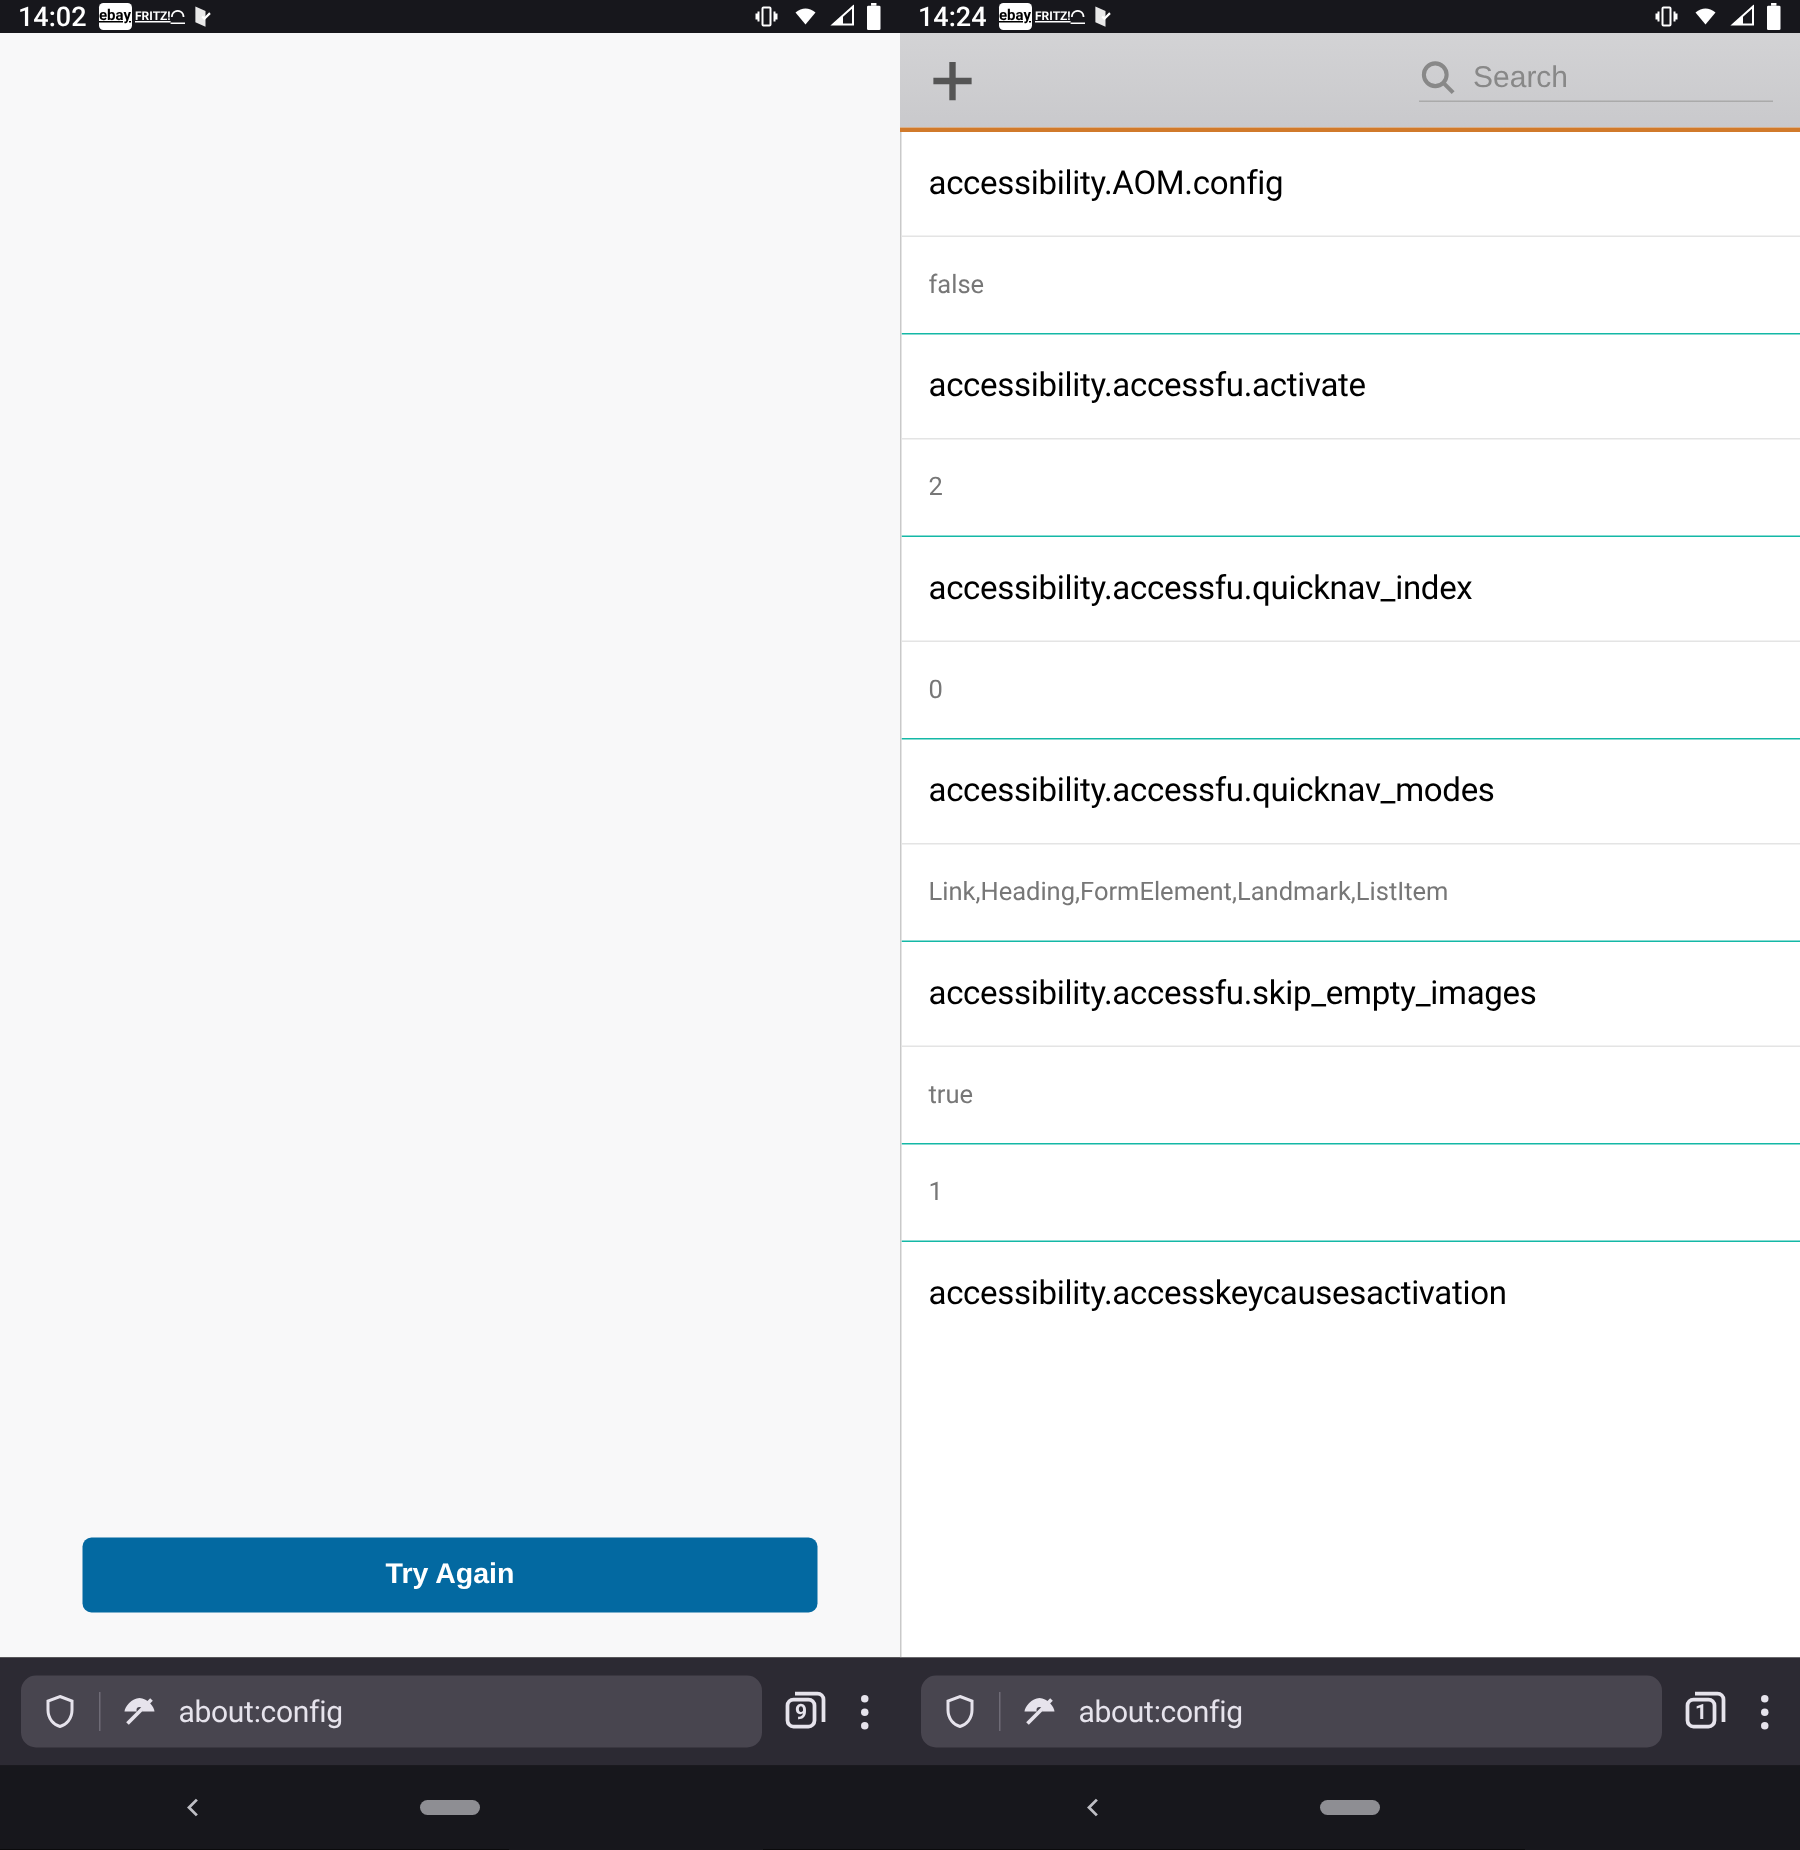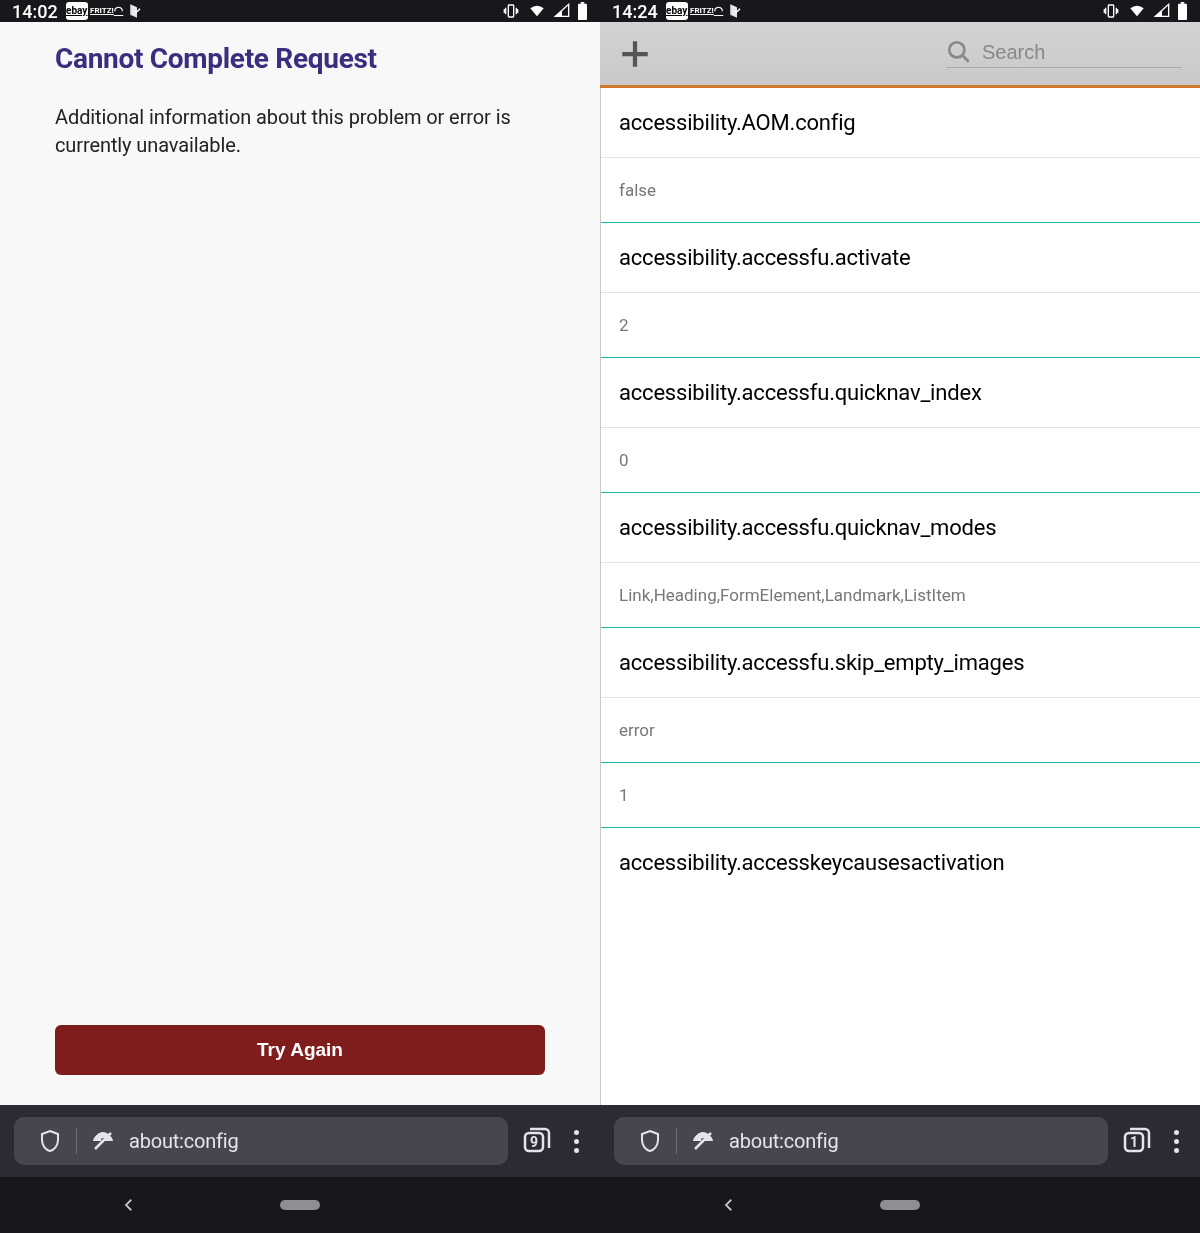--- a/index.html
+++ b/index.html
@@ -18,37 +18,37 @@
 
   
   .content { flex: 1; background: #f8f8f9; display: flex; flex-direction: column; overflow: hidden; }
 
   
   .error-wrap { padding: 20px 55px; }
   .error-title { color: #3b2e7e; font-size: 28px; font-weight: 700; margin-bottom: 28px; letter-spacing: -0.3px; }
   .error-msg { color: #222; font-size: 20px; line-height: 1.4; letter-spacing: -0.1px; }
   .error-spacer { flex: 1; }
   .try-btn-wrap { padding: 0 55px 30px; }
-  .try-btn { width: 100%; background: #7f1d1d; color: #fff; border: none; border-radius: 6px; height: 50px; font-size: 19px; font-weight: 700; cursor: pointer; }
+  .try-btn { width: 100%; background: #0369a1; color: #fff; border: none; border-radius: 6px; height: 50px; font-size: 19px; font-weight: 700; cursor: pointer; }
 
   
   .cfg-toolbar { height: 66px; background: linear-gradient(#d3d3d5,#c9c9cc); border-bottom: 3px solid #d17a2b; display: flex; align-items: center; padding: 16px 18px; }
   .plus-btn { width: 34px; height: 34px; color: #555; }
   .search-wrap { margin-left: auto; display: flex; align-items: center; gap: 10px; border-bottom: 1px solid #aaa; padding-bottom: 2px; width: 236px; }
   .search-icon { width: 26px; height: 26px; color: #777; }
   .search-input { border: none; background: transparent; font-size: 20px; color: #444; outline: none; flex:1; }
   .search-input::placeholder { color: #888; }
 
   .cfg-list { flex: 1; overflow: hidden; background: #fff; border-left: 1px solid #c9c9c9; }
   .cfg-row-name { padding: 22px 18px; font-size: 22px; color: #000; border-bottom: 1px solid #e4e4e4; letter-spacing: -0.2px; }
   .cfg-row-val { padding: 22px 18px 22px; font-size: 17px; color: #777; border-bottom: 1px solid #14b8a6; }
 
   
   .browser-bar { height: 72px; background: #2c2a33; display: flex; align-items: center; padding: 0 14px; gap: 14px; }
-  .url-pill { flex: 1; background: #48454f; border-radius: 10px; height: 48px; display: flex; align-items: center; padding: 0 24px; gap: 14px; color: #e6e3ec; }
+  .url-pill { flex: 1; background: #48454f; border-radius: 10px; height: 48px; display: flex; align-items: center; padding: 0 14px; gap: 14px; color: #e6e3ec; }
   .url-divider { width: 1px; height: 26px; background: #6e6b76; }
   .url-text { font-size: 20px; color: #e6e3ec; letter-spacing: -0.2px; }
   .tab-count { width: 26px; height: 26px; border: 2.5px solid #e6e3ec; border-radius: 6px; display: flex; align-items: center; justify-content: center; color: #e6e3ec; font-size: 15px; font-weight: 700; }
   .menu-dots { width: 20px; display: flex; flex-direction: column; align-items: center; gap: 4px; }
   .menu-dots span { width: 5px; height: 5px; background: #e6e3ec; border-radius: 50%; }
 
   
   .nav-bar { height: 56px; background: #17171c; display: flex; align-items: center; justify-content: center; position: relative; }
   .nav-back { position: absolute; left: 120px; color: #bfbfc5; }
   .nav-pill { width: 40px; height: 10px; background: #8e8e93; border-radius: 5px; }
@@ -97,24 +97,20 @@
         <span>
             <svg viewBox="0 0 12 20" width="11" height="18" fill="#fff">
               <rect x="1" y="2" width="10" height="18" rx="1"></rect>
               <rect x="4" y="0" width="4" height="2"></rect>
             </svg>
           </span>
       </div>
     </div>
 
     <div class="content">
-      <div class="error-wrap">
-        <div class="error-title">Cannot Complete Request</div>
-        <div class="error-msg">Additional information about this problem or error is currently unavailable.</div>
-      </div>
       <div class="error-spacer"></div>
       <div class="try-btn-wrap">
         <button class="try-btn">Try Again</button>
       </div>
     </div>
 
     <div class="browser-bar">
       <div class="url-pill">
         <span>
             <svg viewBox="0 0 24 24" width="24" height="24" fill="none" stroke="#e6e3ec" stroke-width="2">
@@ -218,21 +214,21 @@
       <div class="cfg-list">
         <div class="cfg-row-name">accessibility.AOM.config</div>
         <div class="cfg-row-val">false</div>
         <div class="cfg-row-name">accessibility.accessfu.activate</div>
         <div class="cfg-row-val">2</div>
         <div class="cfg-row-name">accessibility.accessfu.quicknav_index</div>
         <div class="cfg-row-val">0</div>
         <div class="cfg-row-name">accessibility.accessfu.quicknav_modes</div>
         <div class="cfg-row-val">Link,Heading,FormElement,Landmark,ListItem</div>
         <div class="cfg-row-name">accessibility.accessfu.skip_empty_images</div>
-        <div class="cfg-row-val">error</div>
+        <div class="cfg-row-val">true</div>
         <div class="cfg-row-val">1</div>
         <div class="cfg-row-name" style="border-bottom:none">accessibility.accesskeycausesactivation</div>
       </div>
     </div>
 
     <div class="browser-bar">
       <div class="url-pill">
         <span>
             <svg viewBox="0 0 24 24" width="24" height="24" fill="none" stroke="#e6e3ec" stroke-width="2">
               <path d="M12 2 L20 5 V11 C20 17 16 21 12 22 C8 21 4 17 4 11 V5 Z"></path>

